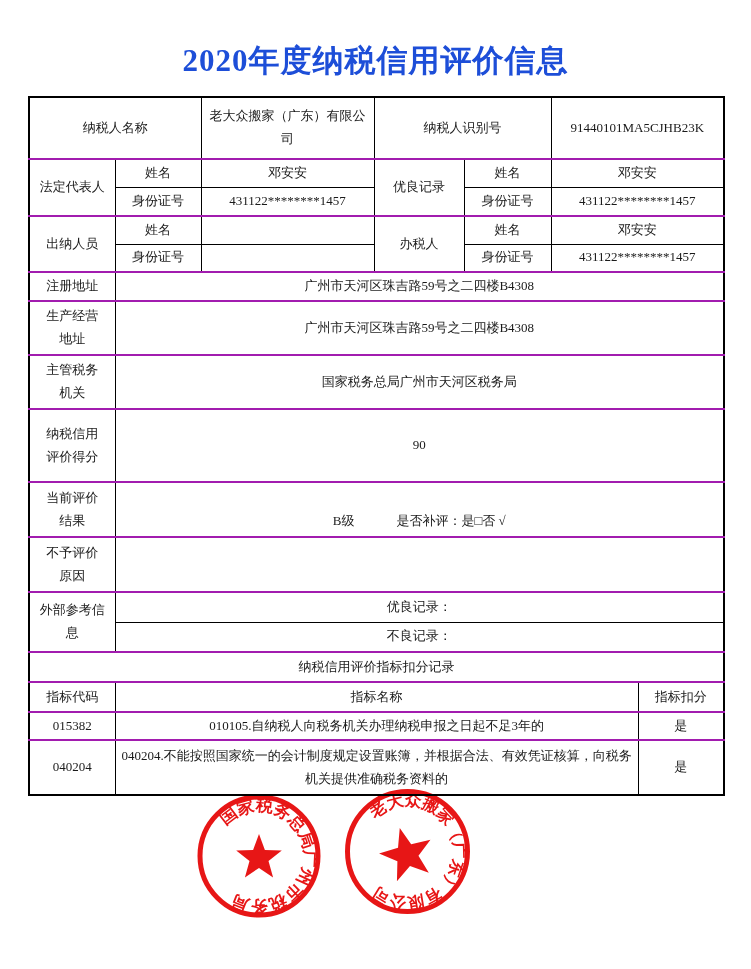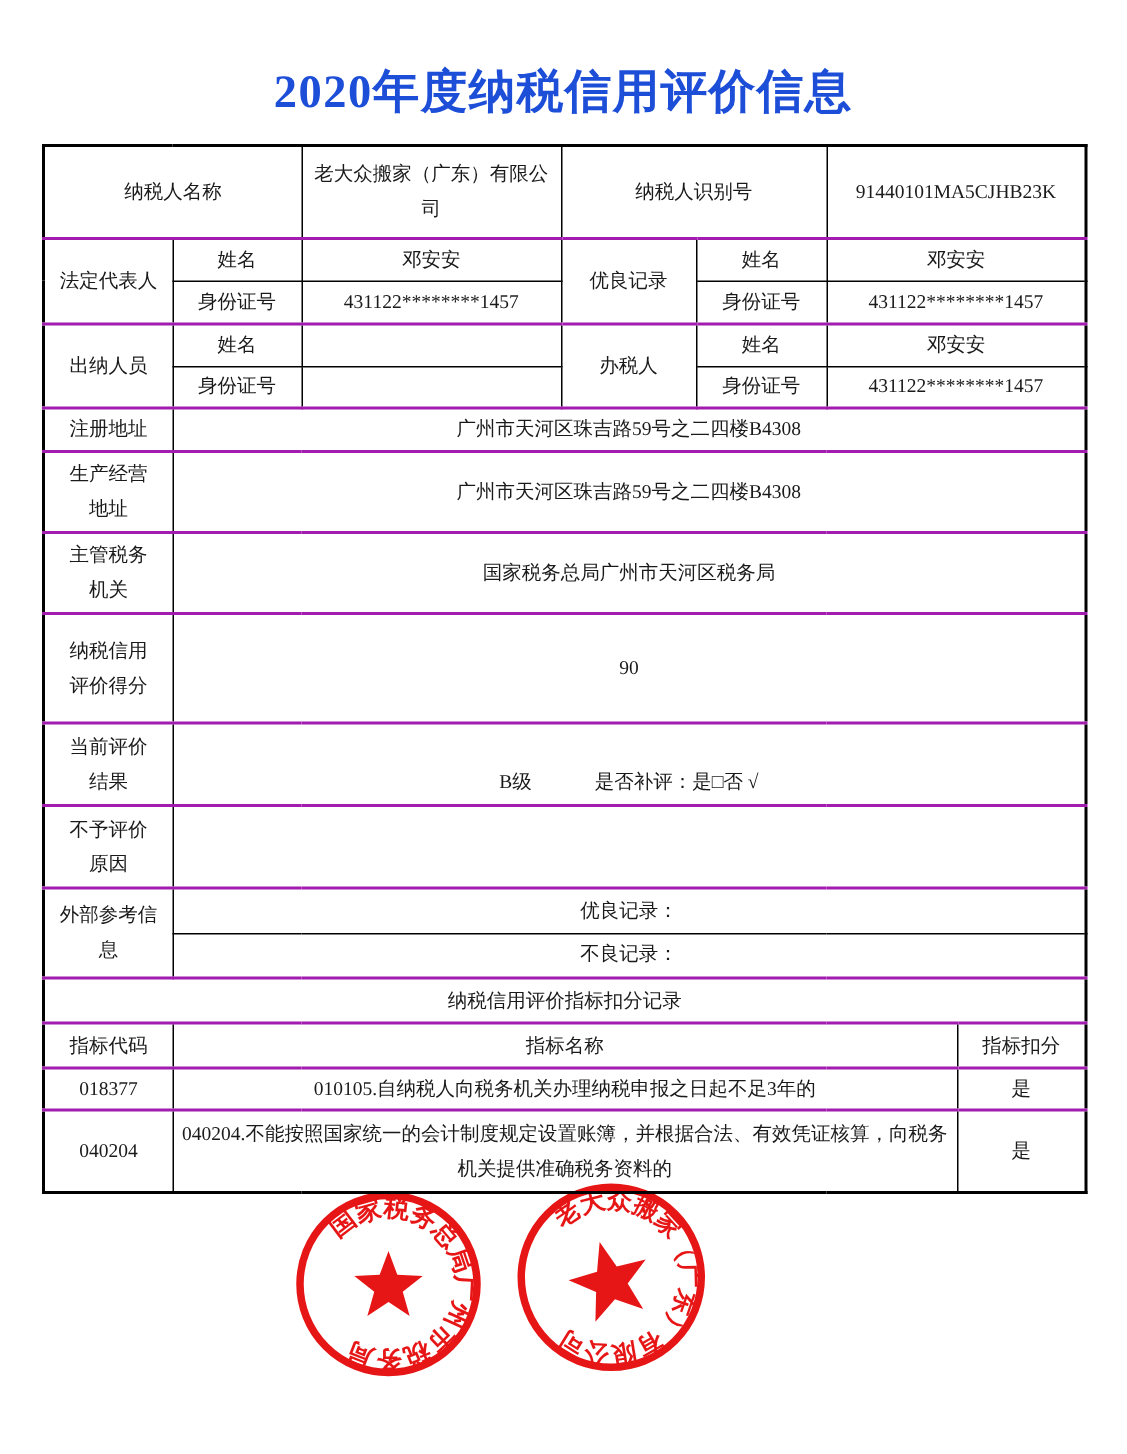--- a/index.html
+++ b/index.html
@@ -158,21 +158,21 @@
         <td colspan="7">纳税信用评价指标扣分记录</td>
       </tr>
 
       <tr class="h30 major">
         <td>指标代码</td>
         <td colspan="5">指标名称</td>
         <td>指标扣分</td>
       </tr>
 
       <tr class="h28 major">
-        <td>018377</td>
+        <td>015382</td>
         <td colspan="5" style="white-space:normal;">010105.自纳税人向税务机关办理纳税申报之日起不足3年的</td>
         <td>是</td>
       </tr>
 
       <tr class="h55 major">
         <td>040204</td>
         <td colspan="5" style="white-space:normal;line-height:1.7;text-align:center;">040204.不能按照国家统一的会计制度规定设置账簿，并根据合法、有效凭证核算，向税务机关提供准确税务资料的</td>
         <td>是</td>
       </tr>
     </tbody>

